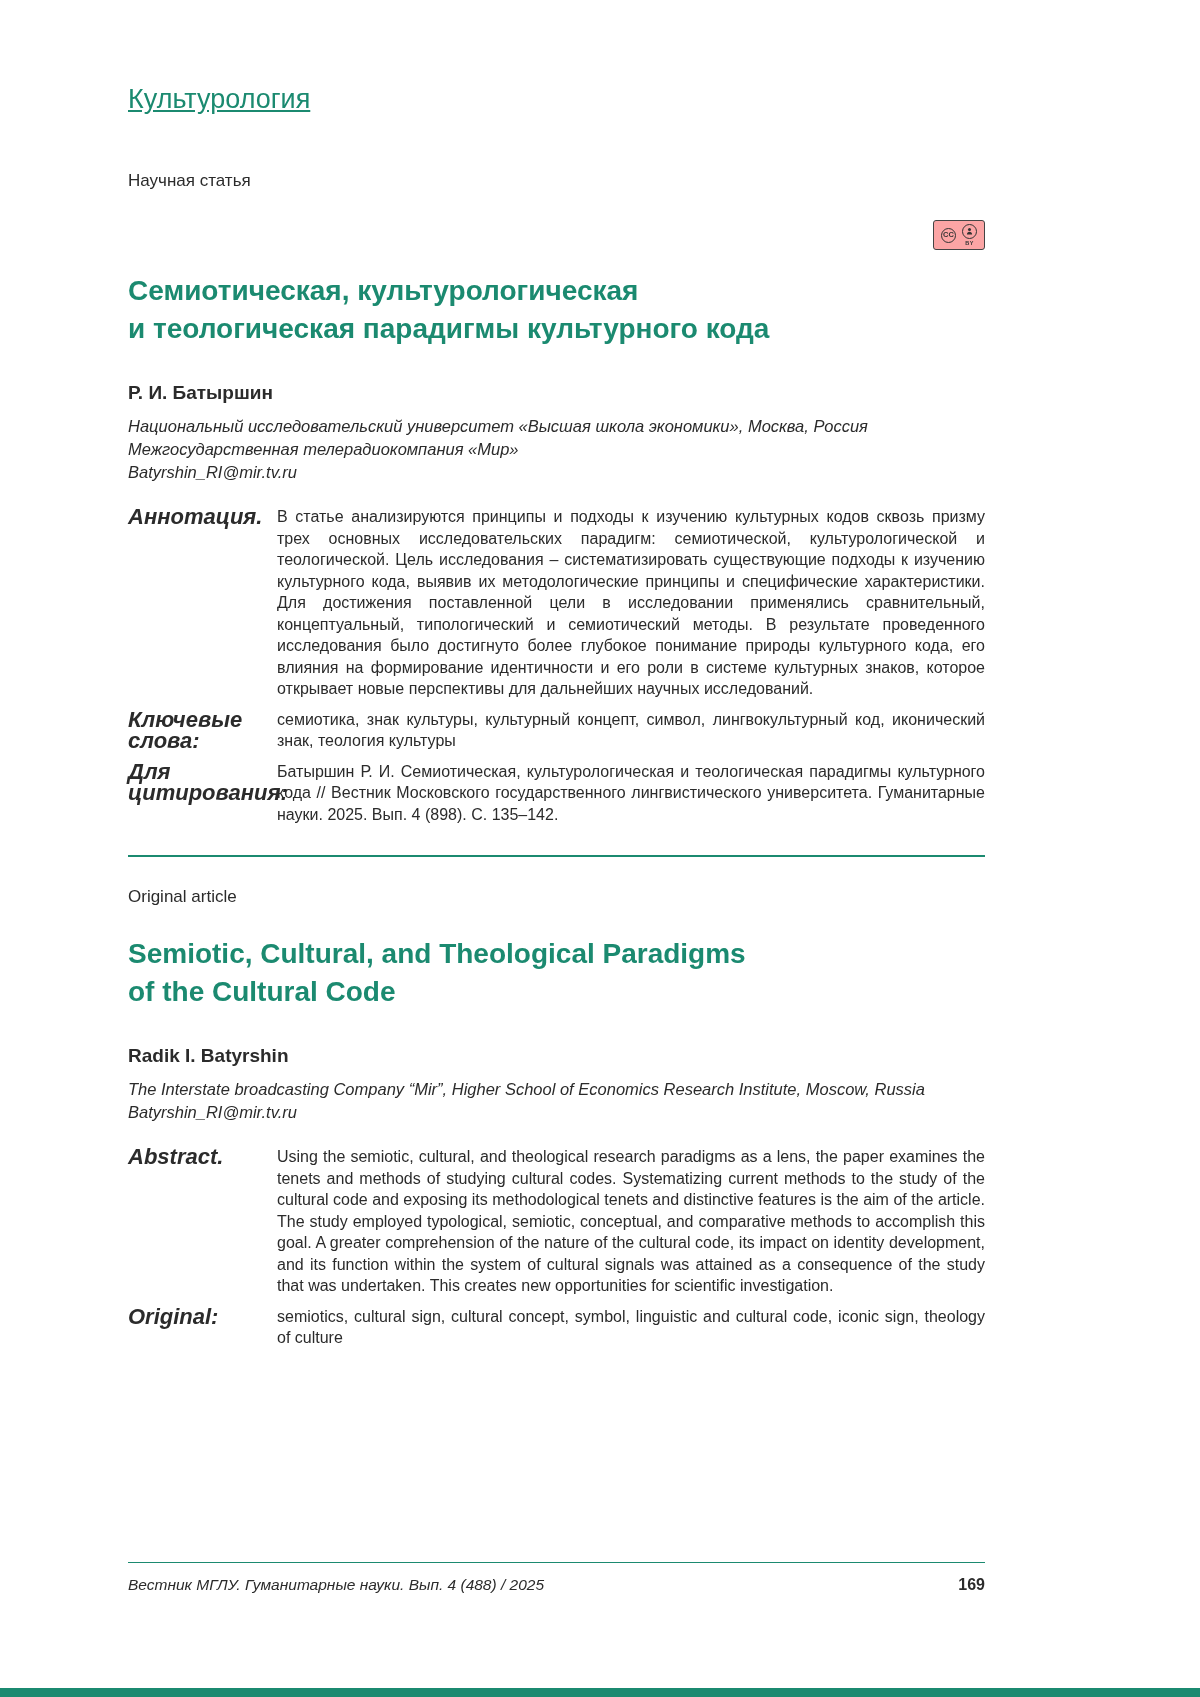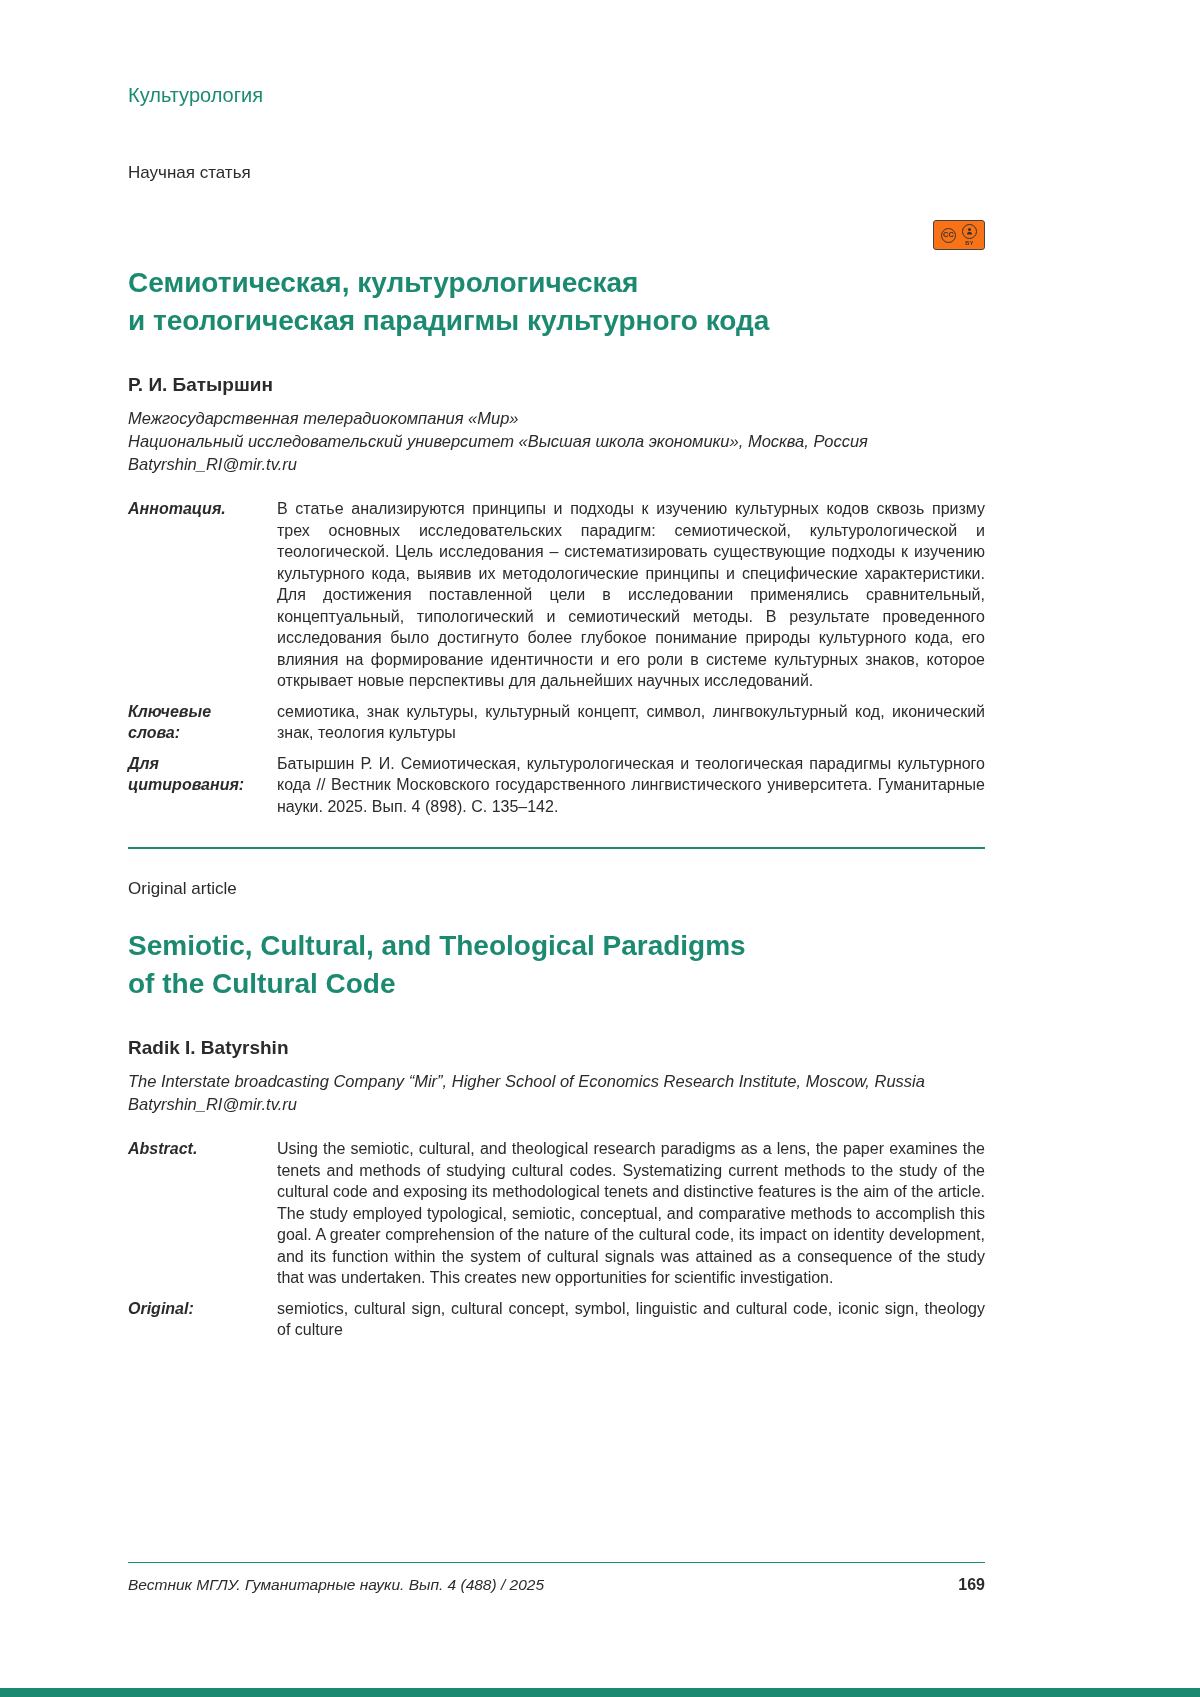--- a/index.html
+++ b/index.html
@@ -8,46 +8,46 @@
   body {
     width: 1200px; height: 1697px; position: relative;
     background: #ffffff; color: #2b2b2b;
     font-family: "Liberation Sans", sans-serif;
     overflow: hidden;
   }
   .content { position: absolute; left: 128px; top: 0; width: 857px; }
 
   .section-label {
     margin-top: 84px;
-    font-size: 20px; line-height: 1.15;
-    color: var(--accent); font-weight: normal;
+    font-size: 27px; line-height: 1.15;
+    color: var(--accent); font-weight: normal; text-decoration: underline;
   }
   .article-meta { margin-top: 54px; font-size: 17px; line-height: 23px; color: #2b2b2b; }
 
   .title { margin: 0; color: var(--accent); font-weight: bold; font-size: 28px; line-height: 38px; }
   .title.ru { margin-top: 80px; }
   .title.en { margin-top: 28px; }
 
   .author { margin-top: 34px; font-size: 19px; font-weight: bold; }
   .affiliation { margin-top: 11px; font-size: 16.5px; font-style: italic; line-height: 23px; }
 
   .meta-row { display: grid; grid-template-columns: 149px 708px; margin-top: 9px; }
   .meta-row.first { margin-top: 22px; }
-  .meta-label { font-size: 16px; font-weight: bold; font-style: italic; line-height: 21.5px; padding-right: 10px; }
+  .meta-label { font-size: 22px; font-weight: bold; font-style: italic; line-height: 21.5px; padding-right: 10px; }
   .meta-body { font-size: 16px; line-height: 21.5px; text-align: justify; }
 
   .divider { margin-top: 30px; height: 2px; background: var(--accent); border: none; width: 857px; }
 
   .article-type-en { margin-top: 30px; font-size: 17px; }
 
   .cc-badge {
     position: absolute; top: 220px; right: 215px;
     border: 1px solid #444; border-radius: 3px;
     padding: 3px 7px; display: flex; align-items: center; gap: 6px;
-    background: #f97316;
+    background: #fca5a5;
   }
   .cc-circle {
     width: 15px; height: 15px; border: 1.5px solid #333; border-radius: 50%;
     display: flex; align-items: center; justify-content: center;
     font-size: 7.5px; font-weight: bold; color: #333; line-height: 1;
   }
   .cc-col { display: flex; flex-direction: column; align-items: center; }
   .cc-by-txt { font-size: 5.5px; font-weight: bold; color: #333; letter-spacing: 0.5px; margin-top: 1px; }
 
   .footer {
@@ -76,22 +76,22 @@
     </div>
 
     <h1 class="title ru">
       <span>Семиотическая, культурологическая</span><br>
       <span>и теологическая парадигмы культурного кода</span>
     </h1>
 
     <div class="author">Р. И. Батыршин</div>
 
     <div class="affiliation">
+      <div>Национальный исследовательский университет «Высшая школа экономики», Москва, Россия</div>
       <div>Межгосударственная телерадиокомпания «Мир»</div>
-      <div>Национальный исследовательский университет «Высшая школа экономики», Москва, Россия</div>
       <div>Batyrshin_RI@mir.tv.ru</div>
     </div>
 
     <div class="meta-row first">
       <div class="meta-label">Аннотация.</div>
       <div class="meta-body">В статье анализируются принципы и подходы к изучению культурных кодов сквозь призму трех основных исследовательских парадигм: семиотической, культурологической и теологической. Цель исследования – систематизировать существующие подходы к изучению культурного кода, выявив их методологические принципы и специфические характеристики. Для достижения поставленной цели в исследовании применялись сравнительный, концептуальный, типологический и семиотический методы. В результате проведенного исследования было достигнуто более глубокое понимание природы культурного кода, его влияния на формирование идентичности и его роли в системе культурных знаков, которое открывает новые перспективы для дальнейших научных исследований.</div>
     </div>
 
     <div class="meta-row">
       <div class="meta-label">Ключевые слова:</div>

